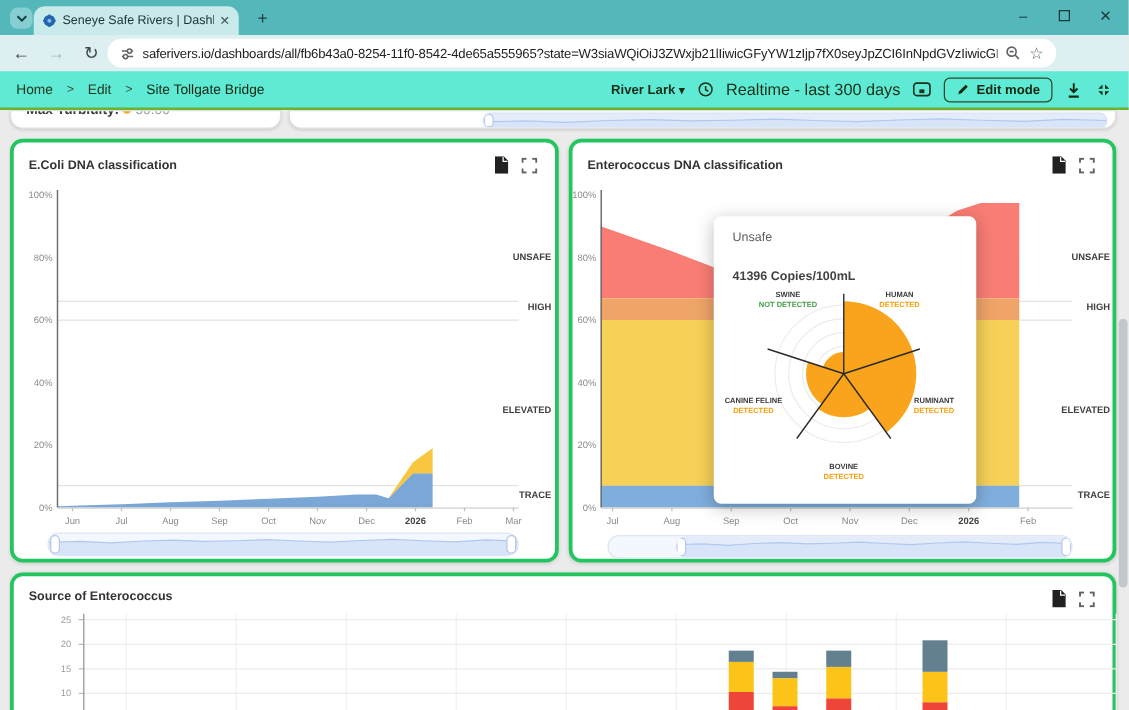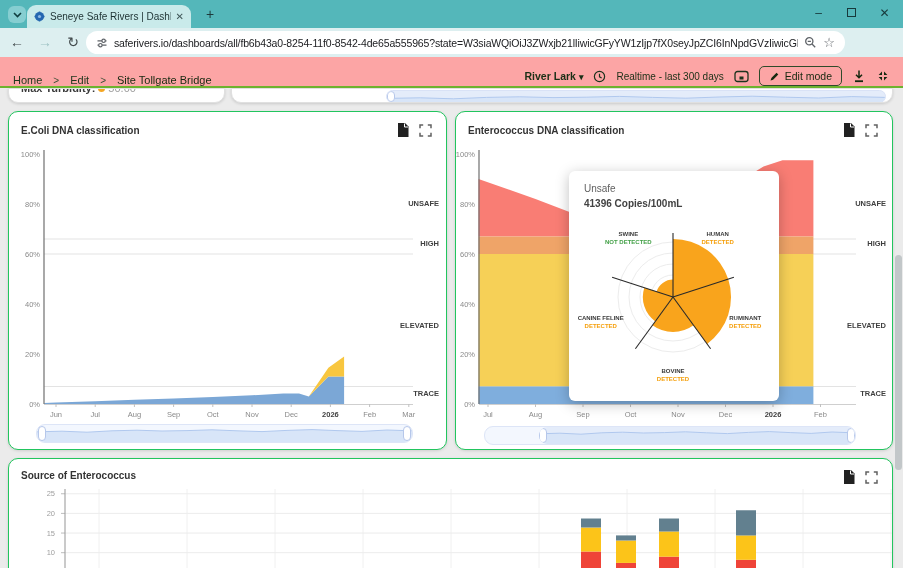--- a/index.html
+++ b/index.html
@@ -21,60 +21,60 @@
   
   .toolbar{position:absolute;left:0;top:28px;right:0;height:29px;background:#ddeff0}
   .nav-ico{position:absolute;top:0;height:29px;line-height:29px;font-size:14px;color:#41494b;text-align:center;width:18px}
   .omnibox{position:absolute;left:86px;right:58px;top:3px;height:23px;background:#fff;border-radius:12px;display:flex;align-items:center;gap:6px;padding:0 10px}
   .url{flex:1;font-size:10.5px;letter-spacing:-.15px;color:#202124;white-space:nowrap;overflow:hidden}
   .star{font-size:13px;color:#5f6368;line-height:23px}
   .avatar{position:absolute;right:25px;top:33px;width:19px;height:19px;border-radius:50%;background:#1a73e8;color:#fff;font-size:11px;font-weight:700;text-align:center;line-height:19px}
   .kebab{position:absolute;right:6px;top:33px;font-size:13px;color:#3c4043;line-height:19px;width:14px;text-align:center}
 
   
-  .gnav{position:absolute;left:0;top:57px;right:0;height:31px;background:#fca5a5;border-bottom:2px solid #6db22e;display:flex;align-items:flex-end;padding:0 13px;color:#1c2f1a}
+  .gnav{position:absolute;left:0;top:57px;right:0;height:31px;background:#5eead4;border-bottom:2px solid #6db22e;display:flex;align-items:center;padding:0 13px;color:#1c2f1a}
   .crumb{font-size:11px;color:#22371d}
   .crumb-sep{font-size:10px;margin:0 11px;color:#3a4d33}
   .crumb-cur{font-size:11px;font-weight:400;color:#16280f}
   .gnav-right{margin-left:auto;display:flex;align-items:center;gap:10px}
   .gnav-right .lbl{font-size:10.5px;font-weight:600;color:#1a2f16}
-  .gnav-right .lbl2{font-size:10px;font-weight:500;color:#1a2f16}
+  .gnav-right .lbl2{font-size:13px;font-weight:500;color:#1a2f16}
   .caret{font-size:9px;margin-left:3px}
-  .edit-btn{display:flex;align-items:center;gap:5px;border:1.2px solid #2f4a2a;border-radius:5px;height:20px;padding:0 9px;font-size:10.5px;font-weight:400;color:#16280f}
+  .edit-btn{display:flex;align-items:center;gap:5px;border:1.2px solid #2f4a2a;border-radius:5px;height:20px;padding:0 9px;font-size:10.5px;font-weight:700;color:#16280f}
 
   
   .content{position:absolute;left:0;top:88px;right:0;bottom:0;background:#ebebeb;overflow:hidden}
   .card{position:absolute;background:#fff;border:1px solid #e0e0e0;box-shadow:0 1px 3px rgba(0,0,0,.14)}
   #card-turbidity{left:8px;top:0;width:217px;height:15px;border-radius:0 0 10px 10px;overflow:hidden}
   .clip-line{position:absolute;left:12px;top:-7px;font-size:11px;white-space:nowrap}
   .clip-line b{color:#3a3a3a}
   .dot{display:inline-block;width:7px;height:7px;border-radius:50%;background:#f5a623;margin:0 3px}
   .clip-val{color:#9e9e9e}
   #card-topslider{left:231px;top:0;width:662px;height:15px;border-radius:0 0 10px 10px;overflow:hidden}
   .mini-slider{position:absolute;left:154px;top:1px;width:500px;height:13px;background:#e4ecfa;border:1px solid #d9e2f6;border-radius:7px;overflow:hidden}
 
-  .panel{position:absolute;background:#fff;border:1px solid #22c55e;border-radius:10px;box-shadow:0 1px 3px rgba(0,0,0,.12)}
+  .panel{position:absolute;background:#fff;border:3px solid #22c55e;border-radius:10px;box-shadow:0 1px 3px rgba(0,0,0,.12)}
   #panel-ecoli{left:8px;top:23px;width:439px;height:339px}
   #panel-entero{left:455px;top:23px;width:438px;height:339px}
   #panel-source{left:8px;top:370px;width:885px;height:150px}
   .panel-title{position:absolute;left:12px;top:13px;font-size:10px;font-weight:700;color:#333}
   #panel-source .panel-title{top:11px}
   .panel-icons{position:absolute;right:14px;top:11px;display:flex;gap:10px;align-items:center}
   .chart-svg{position:absolute;left:0;top:0}
 
   .slider{position:absolute;height:19px;background:#f3f7fe;border:1px solid #dde5f7;border-radius:9px}
   #slider-ecoli{left:27px;top:312px;width:377px}
   #slider-entero{left:28px;top:314px;width:372px}
   .sel{position:absolute;top:0;bottom:0;background:#e4ecfa;border-radius:9px;overflow:hidden}
   .wave-wrap{position:absolute;inset:0;overflow:hidden;border-radius:8px}
   .handle{position:absolute;top:1px;width:8px;height:15px;background:#fff;border:1px solid #b6c7ea;border-radius:4px;z-index:2}
 
   .tooltip{position:absolute;left:113px;top:59px;width:210px;height:230px;background:#fff;border-radius:6px;box-shadow:0 3px 14px rgba(0,0,0,.25);z-index:5;padding:12px 15px}
   .tt-level{font-size:10px;color:#616161}
-  .tt-value{font-size:10px;font-weight:600;color:#424242;margin-top:4px}
+  .tt-value{font-size:10px;font-weight:600;color:#424242;margin-top:20px}
   #svg-radar{position:absolute;left:0;top:42px}
 
   .sb-thumb{position:absolute;right:1px;top:167px;width:7px;height:215px;background:#c2c7c9;border-radius:4px}
 </style>
 </head>
 <body>
 
 <div class="win">
 
   <div class="titlebar">

